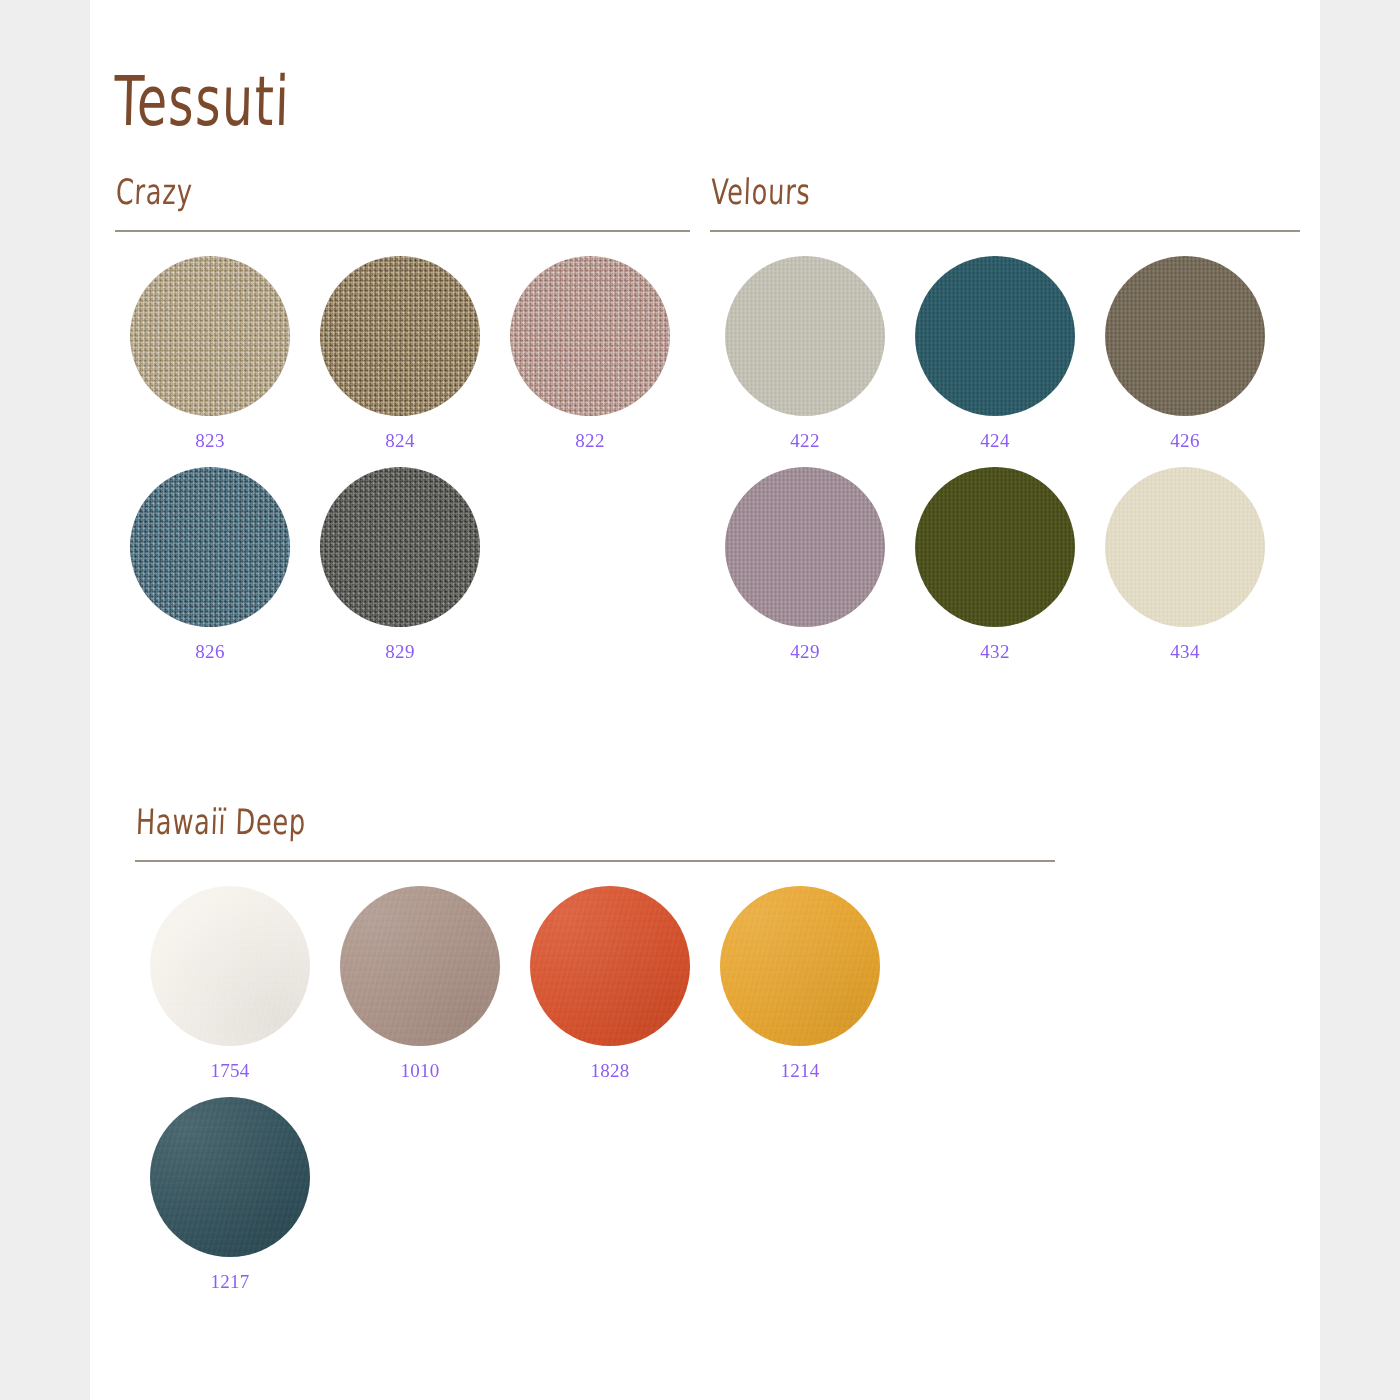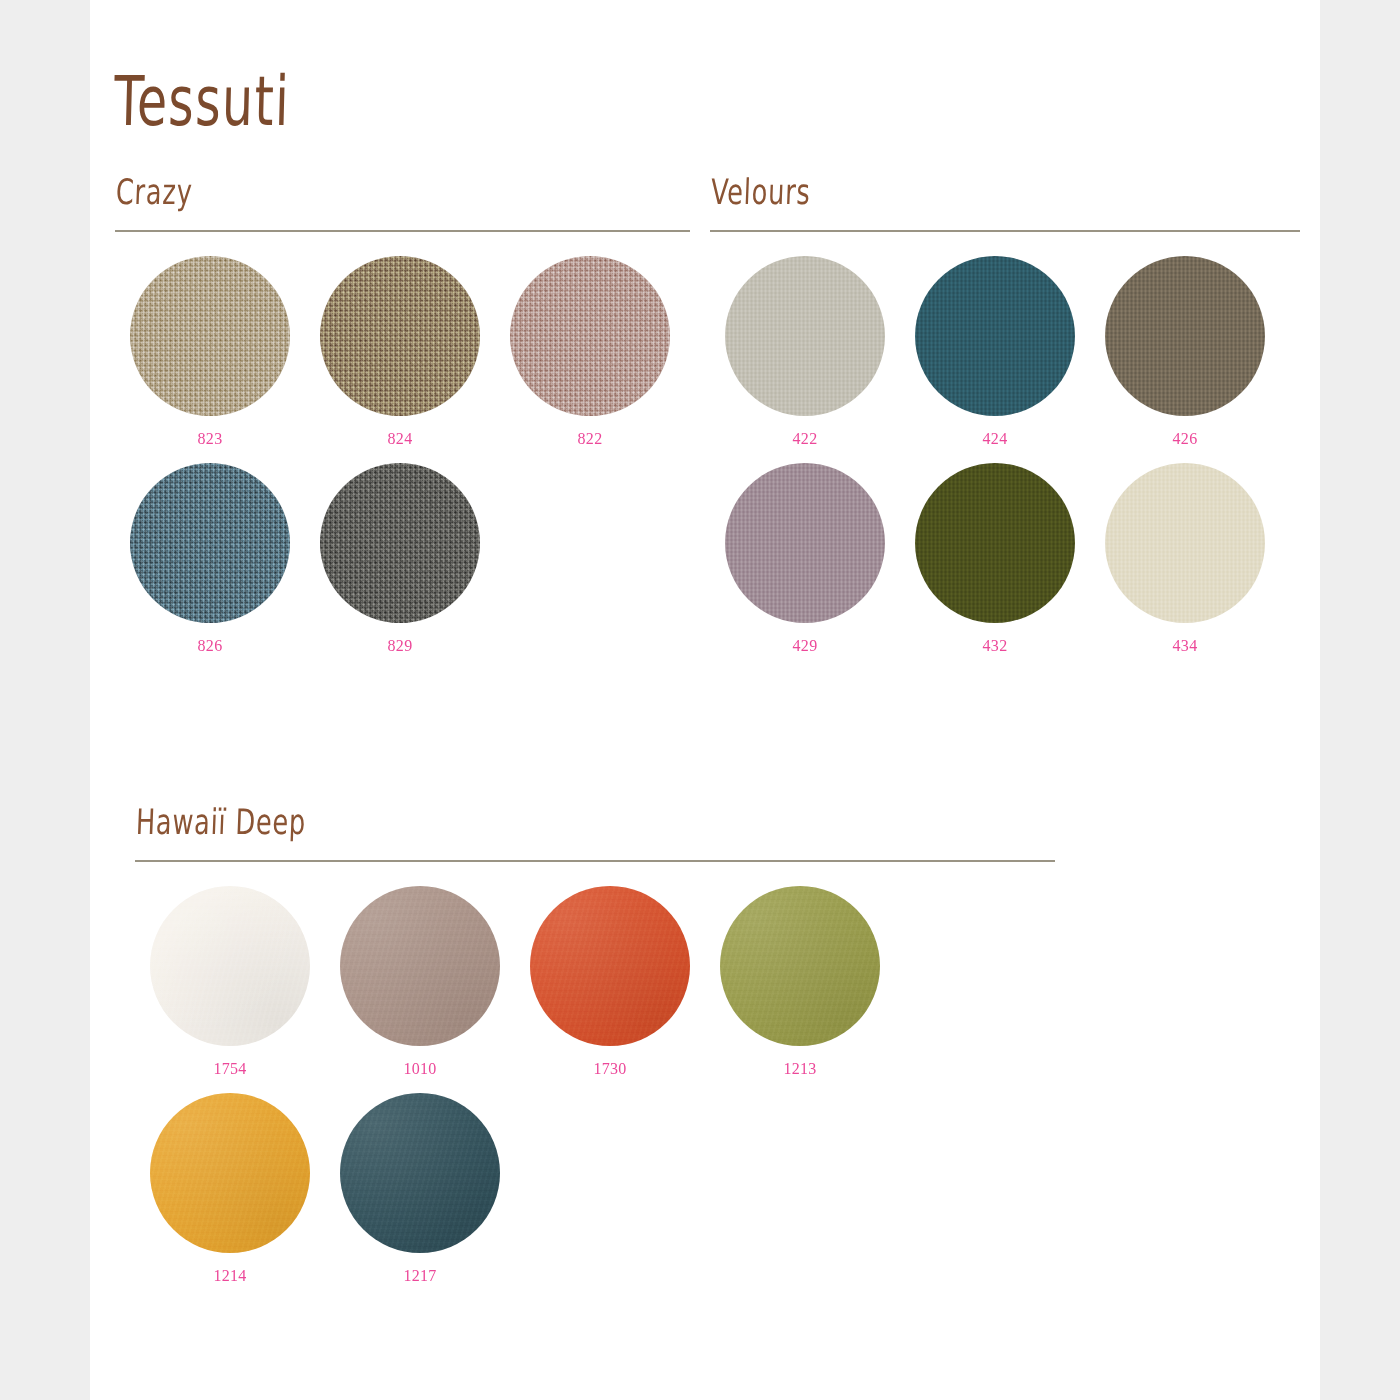--- a/index.html
+++ b/index.html
@@ -78,22 +78,22 @@
     width: 160px;
     height: 160px;
     border-radius: 50%;
     position: relative;
     overflow: hidden;
   }
 
   .swatch-label {
     margin-top: 14px;
     font-family: "Liberation Serif", serif;
-    font-size: 16px;
-    color: #ec4899;
+    font-size: 19px;
+    color: #8b5cf6;
     letter-spacing: 0.3px;
   }
 
   
   .tex-weave::after,
   .tex-weave::before,
   .tex-velvet::after,
   .tex-leather::after,
   .tex-leather::before {
     content: "";
@@ -252,27 +252,23 @@
       </div>
 
 
       <div class="swatch-cell">
         <div class="swatch-disc tex-leather" style="background:#ac9489;"></div>
         <div class="swatch-label">1010</div>
       </div>
 
       <div class="swatch-cell">
         <div class="swatch-disc tex-leather" style="background:#d8512b;"></div>
-        <div class="swatch-label">1730</div>
-      </div>
-
-      <div class="swatch-cell">
-        <div class="swatch-disc tex-leather" style="background:#9a9d4b;"></div>
-        <div class="swatch-label">1213</div>
-      </div>
+        <div class="swatch-label">1828</div>
+      </div>
+
 
       <div class="swatch-cell">
         <div class="swatch-disc tex-leather" style="background:#e8a62f;"></div>
         <div class="swatch-label">1214</div>
       </div>
 
       <div class="swatch-cell">
         <div class="swatch-disc tex-leather" style="background:#32525c;"></div>
         <div class="swatch-label">1217</div>
       </div>

